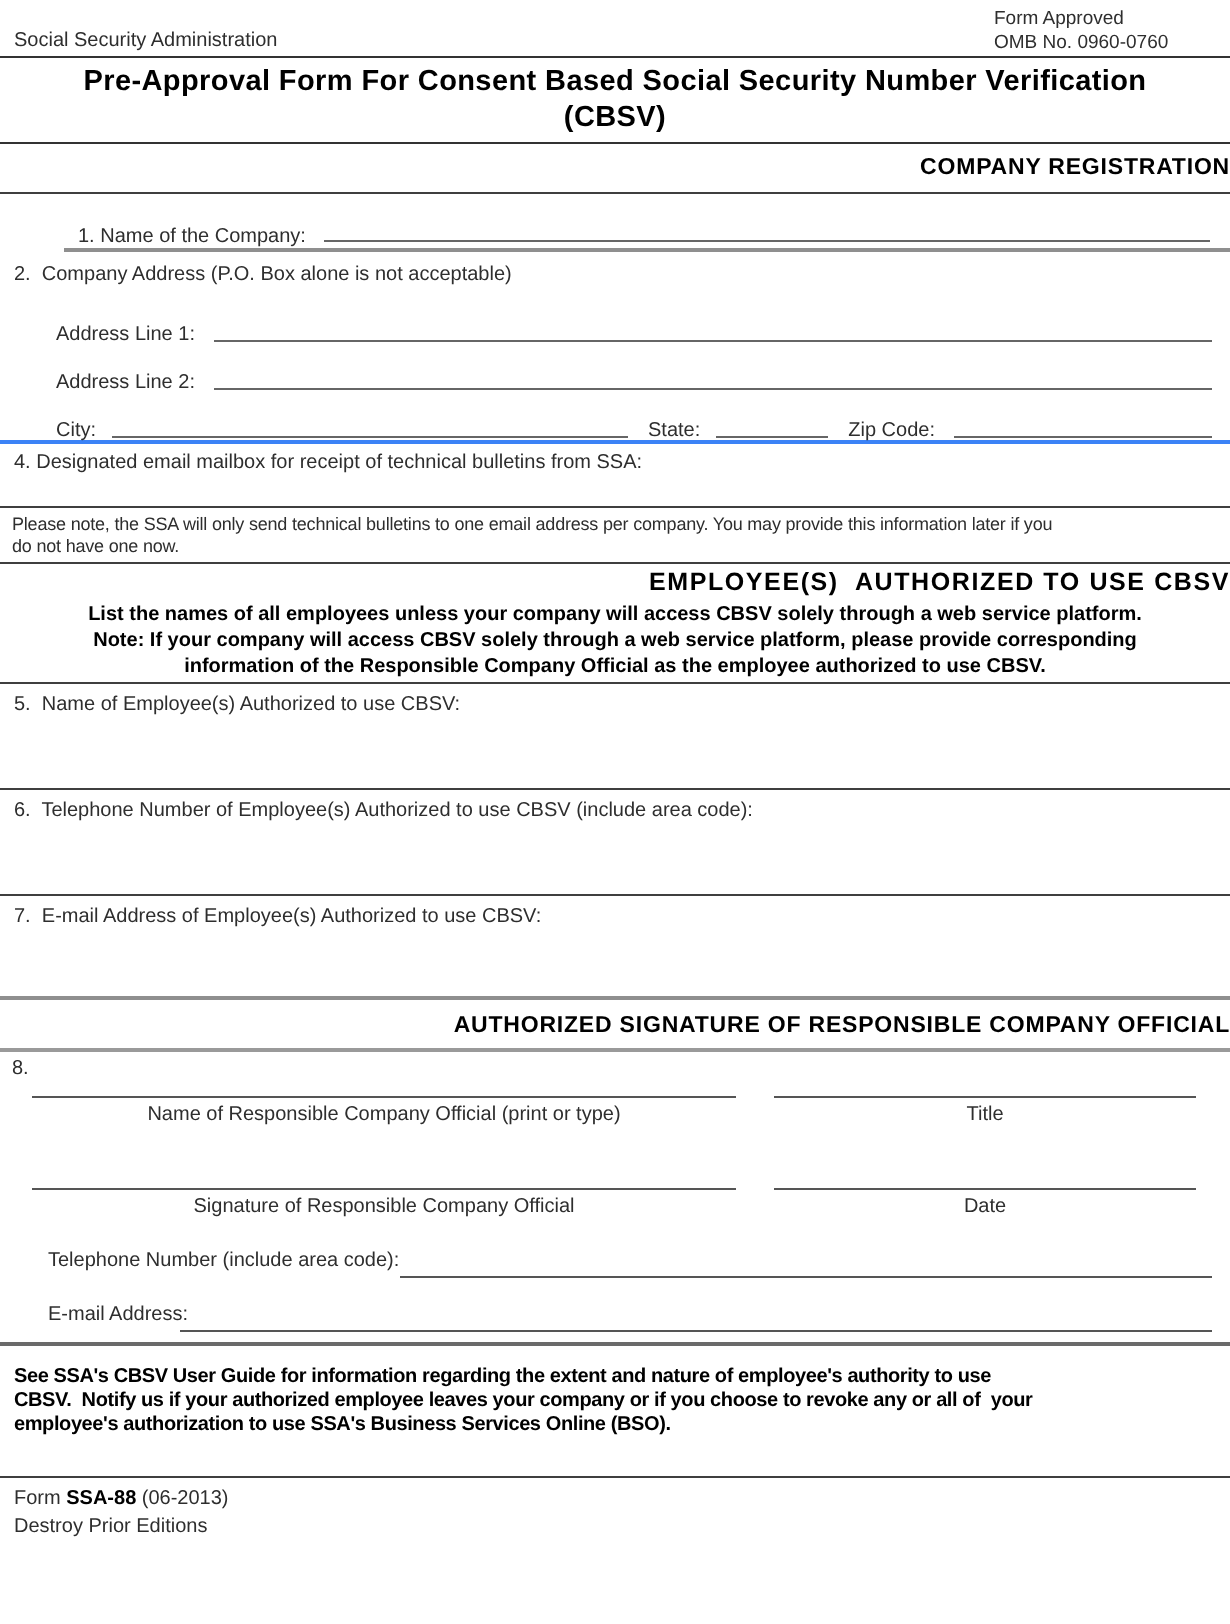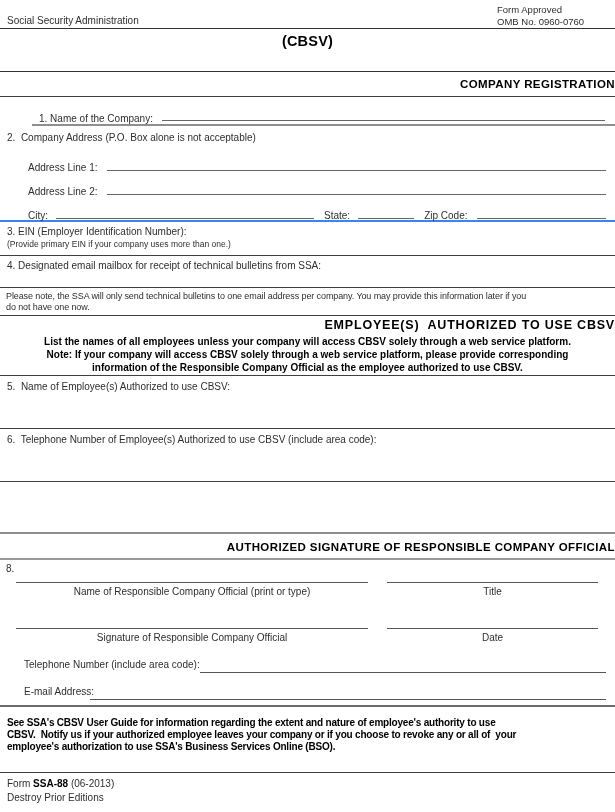--- a/index.html
+++ b/index.html
@@ -86,20 +86,21 @@
 
   <div class="hdr">
     <div class="agency" data-bind="page.agency">Social Security Administration</div>
     <div class="approved">
       <div data-bind="page.approval_line1">Form Approved</div>
       <div data-bind="page.approval_line2">OMB No. 0960-0760</div>
     </div>
   </div>
 
   <div class="titleblk">
+    <div class="t" data-bind="page.title_line1">Pre-Approval Form For Consent Based Social Security Number Verification</div>
     <div class="t" data-bind="page.title_line2">(CBSV)</div>
   </div>
 
   <div class="secHead crHead b1" data-bind="company_registration.heading">COMPANY REGISTRATION</div>
 
   <div class="f1 inline-row">
     <span class="lbl" data-bind="company_registration.item1_label">1. Name of the Company:</span>
     <div class="fline" data-bind="inputs.company_name"></div>
   </div>
 
@@ -116,25 +117,20 @@
     <div class="subrow">
       <span class="lbl" data-bind="company_registration.city_label">City:</span>
       <div class="wfix" style="width:258px;" data-bind="inputs.city"></div>
       <span class="lbl" style="margin-left:10px;" data-bind="company_registration.state_label">State:</span>
       <div class="wfix" style="width:56px;" data-bind="inputs.state"></div>
       <span class="lbl" style="margin-left:10px;" data-bind="company_registration.zip_label">Zip Code:</span>
       <div class="fline" data-bind="inputs.zip"></div>
     </div>
   </div>
 
-  <div class="f3">
-    <div class="lbl" data-bind="company_registration.item3_label">3. EIN (Employer Identification Number):</div>
-    <div class="subnote" data-bind="company_registration.item3_subnote">(Provide primary EIN if your company uses more than one.)</div>
-    <div class="write-area" data-bind="inputs.ein"></div>
-  </div>
 
   <div class="f4 fieldbox">
     <div class="lbl" data-bind="company_registration.item4_label">4. Designated email mailbox for receipt of technical bulletins from SSA:</div>
     <div class="write-area" data-bind="inputs.bulletin_email"></div>
   </div>
 
   <div class="notebox" data-bind="company_registration.bulletin_note">Please note, the SSA will only send technical bulletins to one email address per company. You may provide this information later if you
 do not have one now.</div>
 
   <div class="secHead empHead" data-bind="employees.heading">EMPLOYEE(S)  AUTHORIZED TO USE CBSV</div>
@@ -146,20 +142,21 @@
     <div class="lbl" data-bind="employees.item5_label">5.  Name of Employee(s) Authorized to use CBSV:</div>
     <div class="write-area" data-bind="inputs.employee_names"></div>
   </div>
 
   <div class="f6 fieldbox">
     <div class="lbl" data-bind="employees.item6_label">6.  Telephone Number of Employee(s) Authorized to use CBSV (include area code):</div>
     <div class="write-area" data-bind="inputs.employee_phone"></div>
   </div>
 
   <div class="f7 fieldbox">
+    <div class="lbl" data-bind="employees.item7_label">7.  E-mail Address of Employee(s) Authorized to use CBSV:</div>
     <div class="write-area" data-bind="inputs.employee_email"></div>
   </div>
 
   <div class="secHead sigHead" data-bind="signature_section.heading">AUTHORIZED SIGNATURE OF RESPONSIBLE COMPANY OFFICIAL</div>
 
   <div class="s8">
     <div class="num" data-bind="signature_section.item_number">8.</div>
 
     <div class="sigline la-l" data-bind="inputs.official_name"></div>
     <div class="sigline la-r" data-bind="inputs.official_title"></div>

